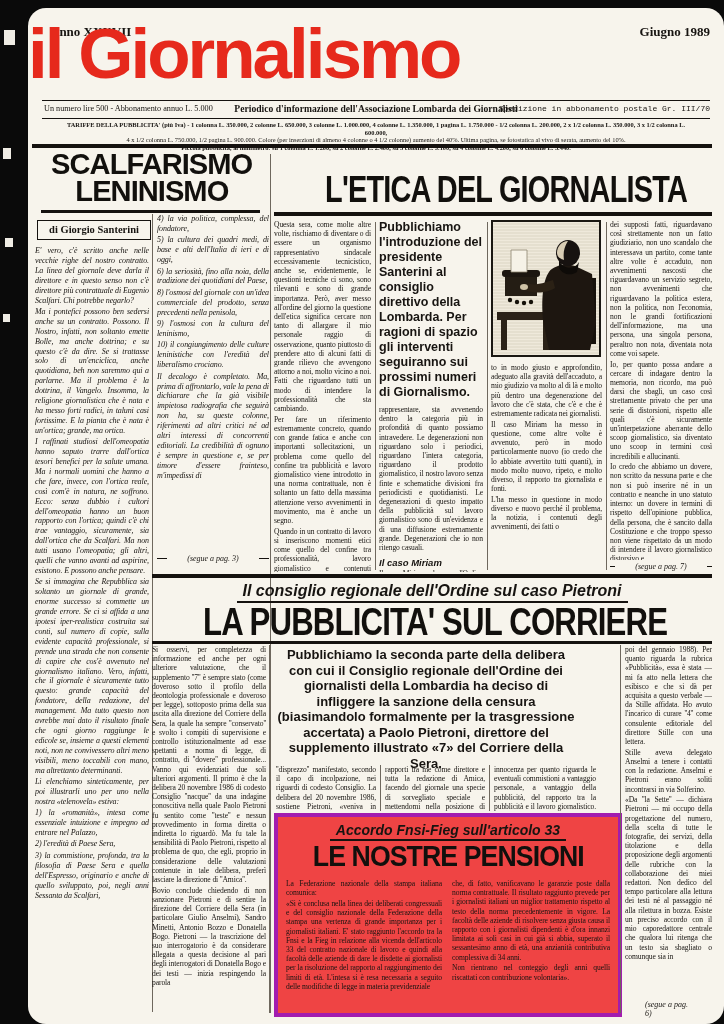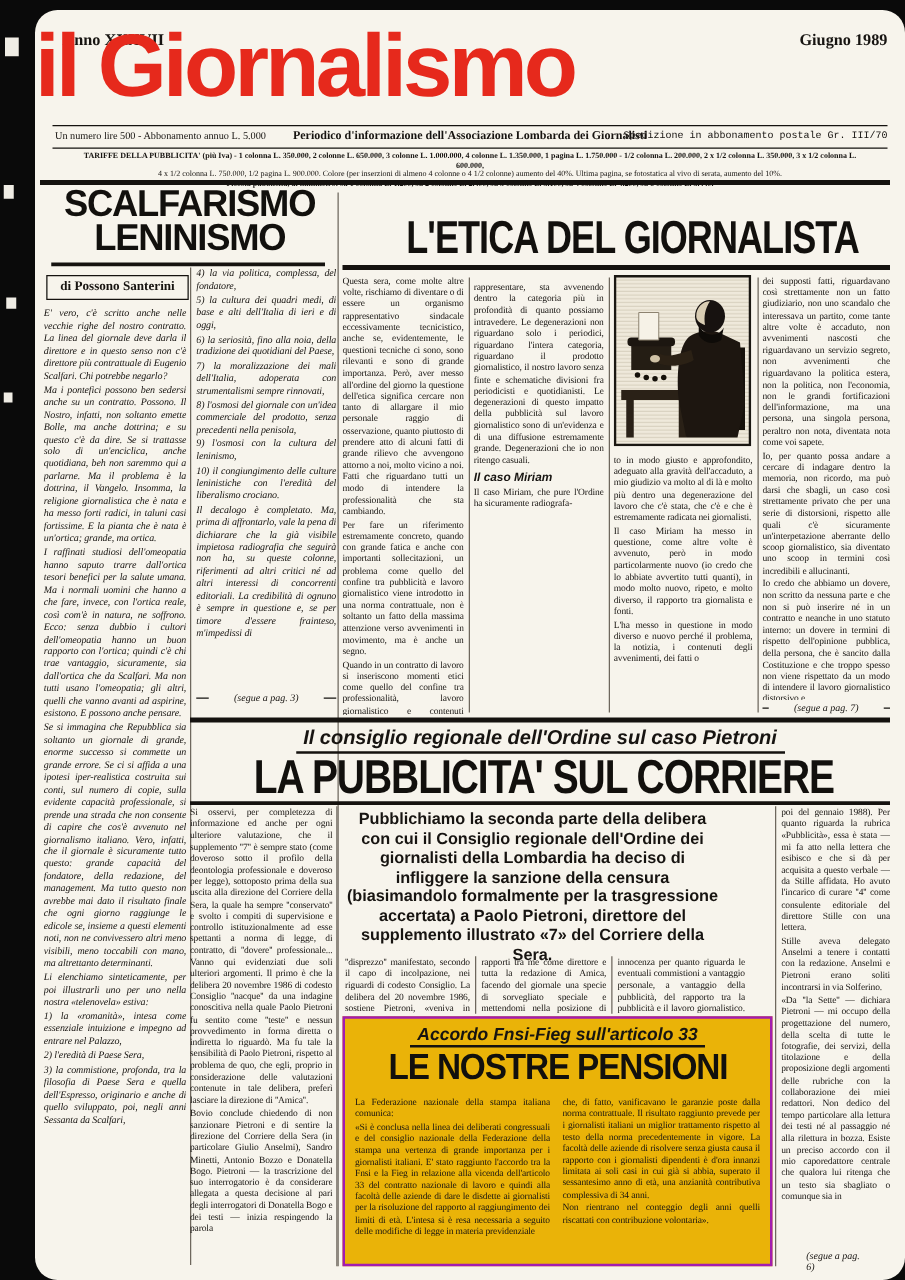--- a/index.html
+++ b/index.html
@@ -28,21 +28,21 @@
        border-bottom:2px solid #15120f;padding:0 6px 1px 6px;}
   .col{position:absolute;text-align:justify;overflow:hidden;}
   .col p{margin:0 0 1.5px 0;}
   .serif-body{font-size:7.6px;line-height:9.2px;letter-spacing:-0.1px;}
   .italic-body{font-style:italic;font-size:8px;line-height:9.9px;letter-spacing:-0.1px;}
   .intro-bold{font-family:"Liberation Sans",sans-serif;font-weight:bold;}
   .byline-box{position:absolute;border:1px solid #15120f;text-align:center;font-weight:bold;font-size:10.5px;line-height:17px;}
   .segue{position:absolute;display:flex;align-items:center;gap:20px;font-style:italic;font-size:8px;background:#f7f4ec;}
   .segue .dash{flex:1;height:1px;background:#15120f;}
   .subhead{font-family:"Liberation Sans",sans-serif;font-weight:bold;font-style:italic;font-size:9.5px;margin:3px 0 1px 0;}
-  .box{position:absolute;border:2px solid #a21caf;background:#eab308;}
+  .box{position:absolute;border:4px solid #a21caf;background:#ef4444;}
 </style>
 </head>
 <body>
 
 <div class="scan-mark" style="left:4px;top:30px;width:11px;height:15px;"></div>
 <div class="scan-mark" style="left:3px;top:148px;width:8px;height:11px;"></div>
 <div class="scan-mark" style="left:5px;top:238px;width:8px;height:9px;"></div>
 <div class="scan-mark" style="left:3px;top:314px;width:7px;height:8px;"></div>
 
 <div class="page">
@@ -65,38 +65,37 @@
       </div>
     <div class="hrule" style="left:4px;right:12px;top:136px;height:4px;"></div>
   </div>
 
   <div class="abs" style="left:5px;top:142px;width:237px;height:866px;">
     <div class="headline" style="position:absolute;left:0;right:0;top:0;font-size:30px;line-height:27px;">
       <span class="squeeze" style="transform:scaleX(0.97);">SCALFARISMO</span><br>
       <span class="squeeze" style="transform:scaleX(0.97);">LENINISMO</span>
     </div>
     <div class="hrule" style="left:8px;right:10px;top:60px;height:2.5px;"></div>
-    <div class="byline-box" style="left:4px;top:70px;width:112px;height:18px;">di Possono Santerini</div>
+    <div class="byline-box" style="left:4px;top:70px;width:112px;height:18px;">di Giorgio Santerini</div>
 
     <div class="col italic-body" style="left:2px;top:96px;width:114px;height:766px;">
         <p>E' vero, c'è scritto anche nelle vecchie righe del nostro contratto. La linea del giornale deve darla il direttore e in questo senso non c'è direttore più contrattuale di Eugenio Scalfari. Chi potrebbe negarlo?</p>
         <p>Ma i pontefici possono ben sedersi anche su un contratto. Possono. Il Nostro, infatti, non soltanto emette Bolle, ma anche dottrina; e su questo c'è da dire. Se si trattasse solo di un'enciclica, anche quotidiana, beh non saremmo qui a parlarne. Ma il problema è la dottrina, il Vangelo. Insomma, la religione giornalistica che è nata e ha messo forti radici, in taluni casi fortissime. E la pianta che è nata è un'ortica; grande, ma ortica.</p>
         <p>I raffinati studiosi dell'omeopatia hanno saputo trarre dall'ortica tesori benefici per la salute umana. Ma i normali uomini che hanno a che fare, invece, con l'ortica reale, così com'è in natura, ne soffrono. Ecco: senza dubbio i cultori dell'omeopatia hanno un buon rapporto con l'ortica; quindi c'è chi trae vantaggio, sicuramente, sia dall'ortica che da Scalfari. Ma non tutti usano l'omeopatia; gli altri, quelli che vanno avanti ad aspirine, esistono. E possono anche pensare.</p>
         <p>Se si immagina che Repubblica sia soltanto un giornale di grande, enorme successo si commette un grande errore. Se ci si affida a una ipotesi iper-realistica costruita sui conti, sul numero di copie, sulla evidente capacità professionale, si prende una strada che non consente di capire che cos'è avvenuto nel giornalismo italiano. Vero, infatti, che il giornale è sicuramente tutto questo: grande capacità del fondatore, della redazione, del management. Ma tutto questo non avrebbe mai dato il risultato finale che ogni giorno raggiunge le edicole se, insieme a questi elementi noti, non ne convivessero altri meno visibili, meno toccabili con mano, ma altrettanto determinanti.</p>
         <p>Li elenchiamo sinteticamente, per poi illustrarli uno per uno nella nostra «telenovela» estiva:</p>
         <p>1) la «romanità», intesa come essenziale intuizione e impegno ad entrare nel Palazzo,</p>
         <p>2) l'eredità di Paese Sera,</p>
         <p>3) la commistione, profonda, tra la filosofia di Paese Sera e quella dell'Espresso, originario e anche di quello sviluppato, poi, negli anni Sessanta da Scalfari,</p>
       </div>
     <div class="vrule" style="left:119px;top:64px;height:798px;"></div>
     <div class="col italic-body" style="left:124px;top:64px;width:112px;height:336px;">
         <p>4) la via politica, complessa, del fondatore,</p>
         <p>5) la cultura dei quadri medi, di base e alti dell'Italia di ieri e di oggi,</p>
         <p>6) la seriosità, fino alla noia, della tradizione dei quotidiani del Paese,</p>
-        <p>7) la moralizzazione dei mali dell'Italia, adoperata con strumentalismi sempre rinnovati,</p>
         <p>8) l'osmosi del giornale con un'idea commerciale del prodotto, senza precedenti nella penisola,</p>
         <p>9) l'osmosi con la cultura del leninismo,</p>
         <p>10) il congiungimento delle culture leninistiche con l'eredità del liberalismo crociano.</p>
         <p>Il decalogo è completato. Ma, prima di affrontarlo, vale la pena di dichiarare che la già visibile impietosa radiografia che seguirà non ha, su queste colonne, riferimenti ad altri critici né ad altri interessi di concorrenti editoriali. La credibilità di ognuno è sempre in questione e, se per timore d'essere frainteso, m'impedissi di</p>
       </div>
     <div class="segue" style="left:124px;top:404px;width:112px;">
       <span class="dash"></span>
         <span>(segue a pag. 3)</span>
         <span class="dash"></span>
     </div>
@@ -111,20 +110,21 @@
     <div class="hrule" style="left:0;right:0;top:62px;height:3.5px;"></div>
 
     <div class="col serif-body" style="left:0;top:70px;width:97px;height:352px;">
         <p>Questa sera, come molte altre volte, rischiamo di diventare o di essere un organismo rappresentativo sindacale eccessivamente tecnicistico, anche se, evidentemente, le questioni tecniche ci sono, sono rilevanti e sono di grande importanza. Però, aver messo all'ordine del giorno la questione dell'etica significa cercare non tanto di allargare il mio personale raggio di osservazione, quanto piuttosto di prendere atto di alcuni fatti di grande rilievo che avvengono attorno a noi, molto vicino a noi. Fatti che riguardano tutti un modo di intendere la professionalità che sta cambiando.</p>
         <p>Per fare un riferimento estremamente concreto, quando con grande fatica e anche con importanti sollecitazioni, un problema come quello del confine tra pubblicità e lavoro giornalistico viene introdotto in una norma contrattuale, non è soltanto un fatto della massima attenzione verso avvenimenti in movimento, ma è anche un segno.</p>
         <p>Quando in un contratto di lavoro si inseriscono momenti etici come quello del confine tra professionalità, lavoro giornalistico e contenuti pubblicitari, significa che un mutamento, al di là di quanto le norme contrattuali possono schematicamente</p>
       </div>
     <div class="vrule" style="left:101px;top:72px;height:348px;"></div>
 
     <div class="abs" style="left:105px;top:70px;width:104px;height:352px;overflow:hidden;">
+      <div class="intro-bold" style="font-size:12.5px;line-height:15px;">Pubblichiamo l'introduzione del presidente Santerini al consiglio direttivo della Lombarda. Per ragioni di spazio gli interventi seguiranno sui prossimi numeri di Giornalismo.</div>
       <div class="col serif-body" style="position:static;text-align:justify;margin-top:5px;">
           <p>rappresentare, sta avvenendo dentro la categoria più in profondità di quanto possiamo intravedere. Le degenerazioni non riguardano solo i periodici, riguardano l'intera categoria, riguardano il prodotto giornalistico, il nostro lavoro senza finte e schematiche divisioni fra periodicisti e quotidianisti. Le degenerazioni di questo impatto della pubblicità sul lavoro giornalistico sono di un'evidenza e di una diffusione estremamente grande. Degenerazioni che io non ritengo casuali.</p>
         </div>
       <div class="subhead">Il caso Miriam</div>
       <div class="col serif-body" style="position:static;text-align:justify;">
           <p>Il caso Miriam, che pure l'Ordine ha sicuramente radiografa-</p>
         </div>
     </div>
     <div class="vrule" style="left:213px;top:72px;height:348px;"></div>
 

